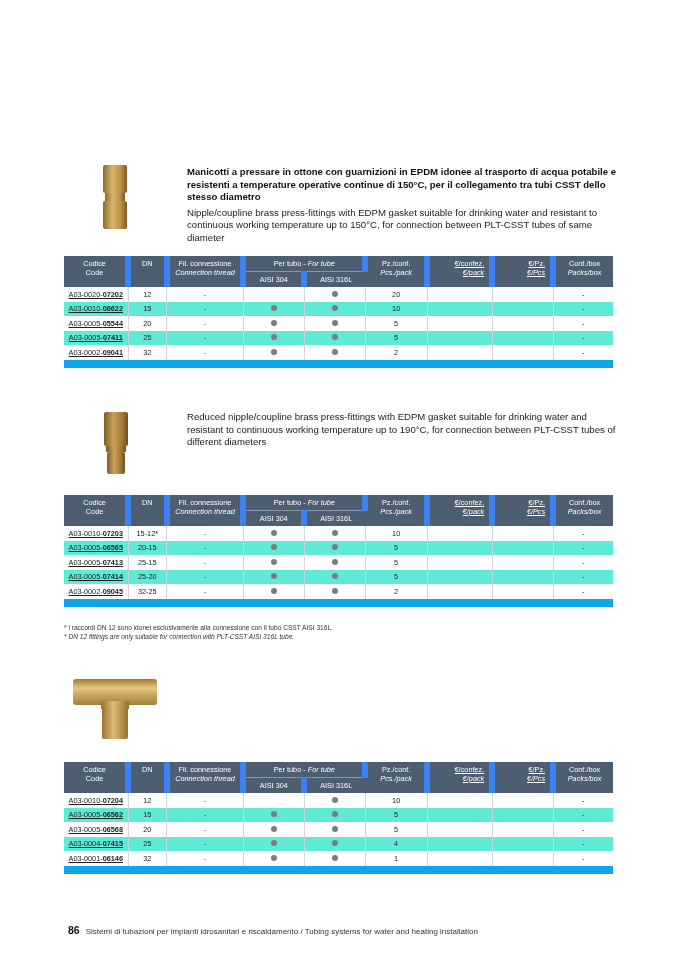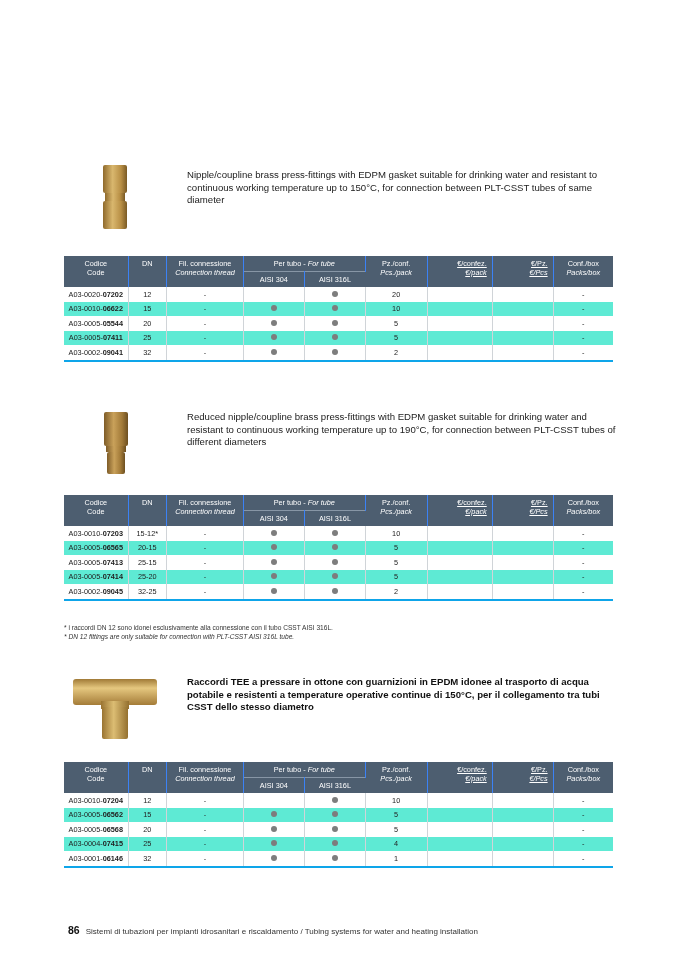--- a/index.html
+++ b/index.html
@@ -5,31 +5,31 @@
   html, body { margin:0; padding:0; background:#ffffff; }
   body { width:677px; height:958px; position:relative; overflow:hidden;
          font-family:"Liberation Sans", sans-serif; color:#1a1a1a; }
   .section { position:absolute; left:0; width:677px; }
   .product-img { position:absolute; }
   .desc { position:absolute; left:187px; width:430px; font-size:9.6px; line-height:12.6px; }
   .desc .it { font-size:9.6px; font-weight:600; color:#111; }
   .desc .en { margin-top:3px; color:#222; }
   table.spec { position:absolute; left:64px; width:549px; border-collapse:collapse;
                font-size:7.3px; table-layout:fixed; }
-  table.spec th { background:#4d5e70; color:#fff; font-weight:normal; border-right:1px solid #3b82f6;
+  table.spec th { background:#4d5e70; color:#fff; font-weight:normal; border-right:6px solid #3b82f6;
                   padding:3px 2px; vertical-align:top; line-height:9px; }
   table.spec th:last-child { border-right:none; }
   table.spec th .i { font-style:italic; }
   table.spec th.sub { border-top:1px solid #8796a6; }
   table.spec th.right { text-align:right; padding-right:5px;text-decoration:underline; }
   table.spec td { height:14.5px; padding:0 2px; text-align:center; border-right:1px solid #d0d4d8; color:#222; }
   table.spec td:last-child { border-right:none; }
   table.spec tr.alt td { background:#5eead4; }
-  table.spec tbody tr:last-child td { border-bottom:2px solid #0ea5e9;margin-top:26px; }
-  td.code { text-align:left; padding-left:3px; white-space:nowrap; }
+  table.spec tbody tr:last-child td { border-bottom:8px solid #0ea5e9;margin-top:26px; }
+  td.code { text-align:left; padding-left:3px; white-space:nowrap;text-decoration:underline; }
   td.code b { font-weight:bold; }
   .dot { display:inline-block; width:6px; height:6px; border-radius:50%; background:#7d7d7d; }
   .footnote { position:absolute; left:64px; font-size:6.6px; color:#333; line-height:9px; }
   .footnote .en { font-style:italic; }
   .page-footer { position:absolute; left:68px; top:924px; font-size:8px; color:#333; }
   .page-footer .num { font-size:10.5px; font-weight:bold; margin-right:6px; color:#111; }
 </style>
 </head>
 <body>
 
@@ -41,20 +41,21 @@
           <stop offset="0.4" stop-color="#d9b76e"></stop>
           <stop offset="0.75" stop-color="#b88f45"></stop>
           <stop offset="1" stop-color="#7a5a25"></stop>
         </linearGradient>
       </defs>
     <rect x="1" y="2" width="24" height="28" rx="2" fill="url(#g1)"></rect>
     <rect x="3" y="30" width="20" height="8" fill="url(#g1)"></rect>
     <rect x="1" y="38" width="24" height="28" rx="2" fill="url(#g1)"></rect>
   </svg>
   <div class="desc" style="top:166px">
+    <div class="it">Manicotti a pressare in ottone con guarnizioni in EPDM idonee al trasporto di acqua potabile e resistenti a temperature operative continue di 150°C, per il collegamento tra tubi CSST dello stesso diametro</div>
     <div class="en">Nipple/coupline brass press-fittings with EDPM gasket suitable for drinking water and resistant to continuous working temperature up to 150°C, for connection between PLT-CSST tubes of same diameter</div>
   </div>
   <table class="spec" style="top:256px">
     <colgroup>
         <col style="width:60px">
         <col style="width:36px">
         <col style="width:72px">
         <col style="width:57px">
         <col style="width:57px">
         <col style="width:58px">
@@ -299,21 +300,20 @@
           <stop offset="0" stop-color="#9a7432"></stop>
           <stop offset="0.45" stop-color="#dcbd73"></stop>
           <stop offset="1" stop-color="#94702f"></stop>
         </linearGradient>
     </defs>
     <rect x="0" y="2" width="84" height="26" rx="3" fill="url(#g3h)"></rect>
     <rect x="28" y="24" width="28" height="8" fill="url(#g3v)"></rect>
     <rect x="29" y="30" width="26" height="32" rx="2" fill="url(#g3v)"></rect>
   </svg>
   <div class="desc" style="top:676px">
-    <div class="it">Raccordi TEE a pressare in ottone con guarnizioni in EPDM idonee al trasporto di acqua potabile e resistenti a temperature operative continue di 150°C, per il collegamento tra tubi CSST dello stesso diametro</div>
   </div>
   <table class="spec" style="top:762px">
     <colgroup>
         <col style="width:60px">
         <col style="width:36px">
         <col style="width:72px">
         <col style="width:57px">
         <col style="width:57px">
         <col style="width:58px">
         <col style="width:61px">

